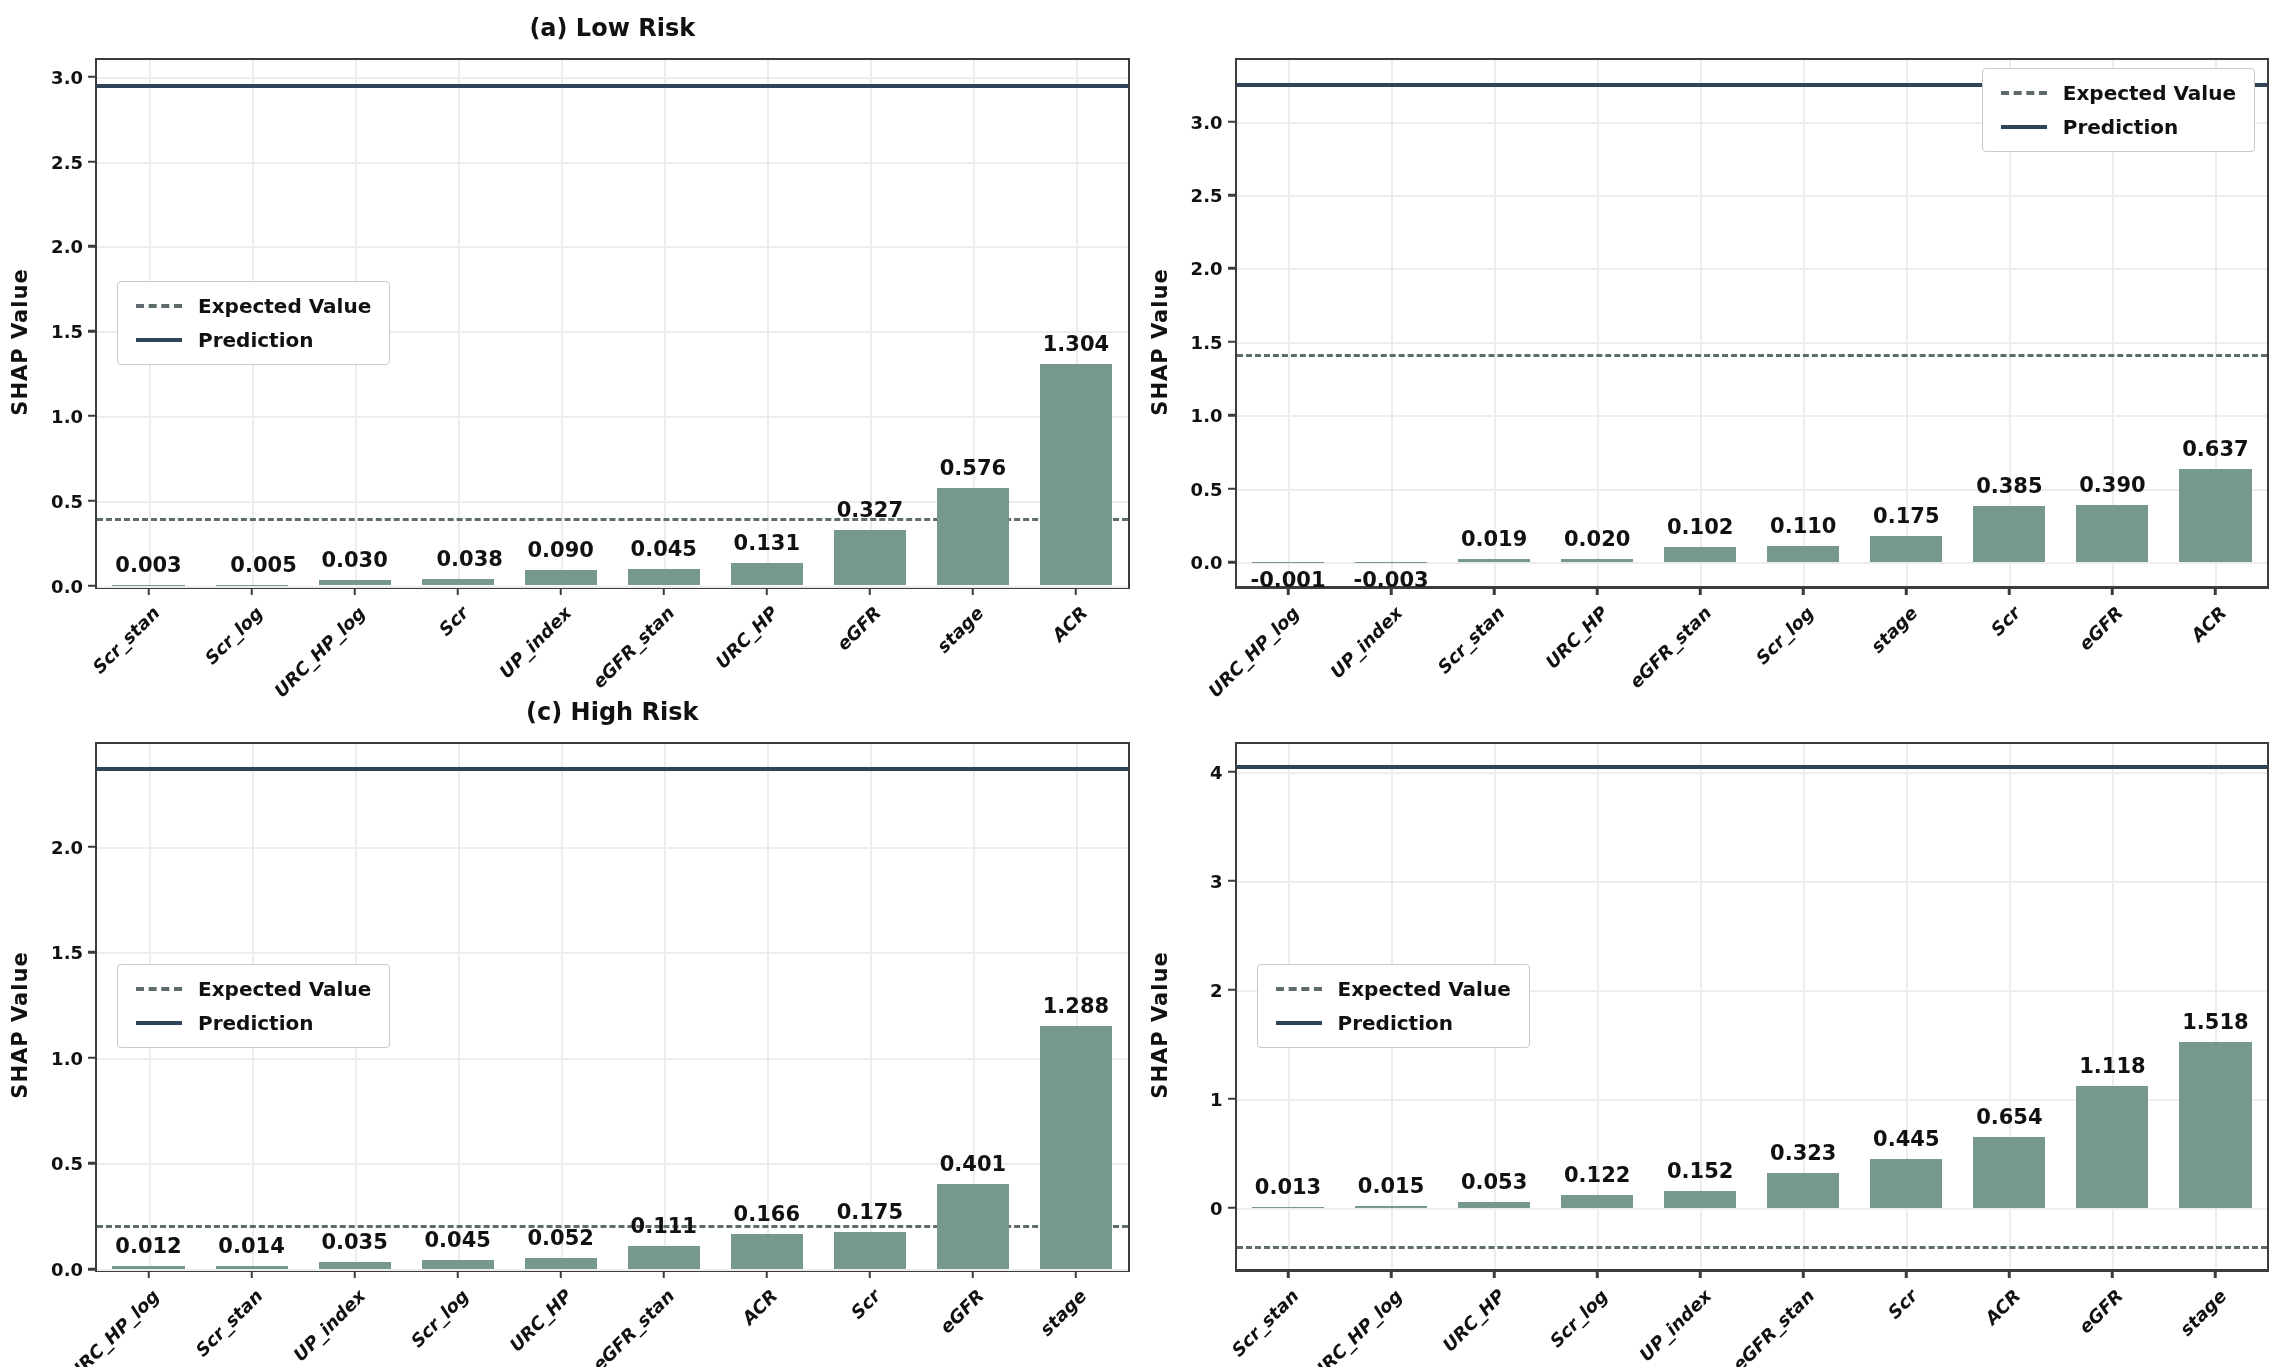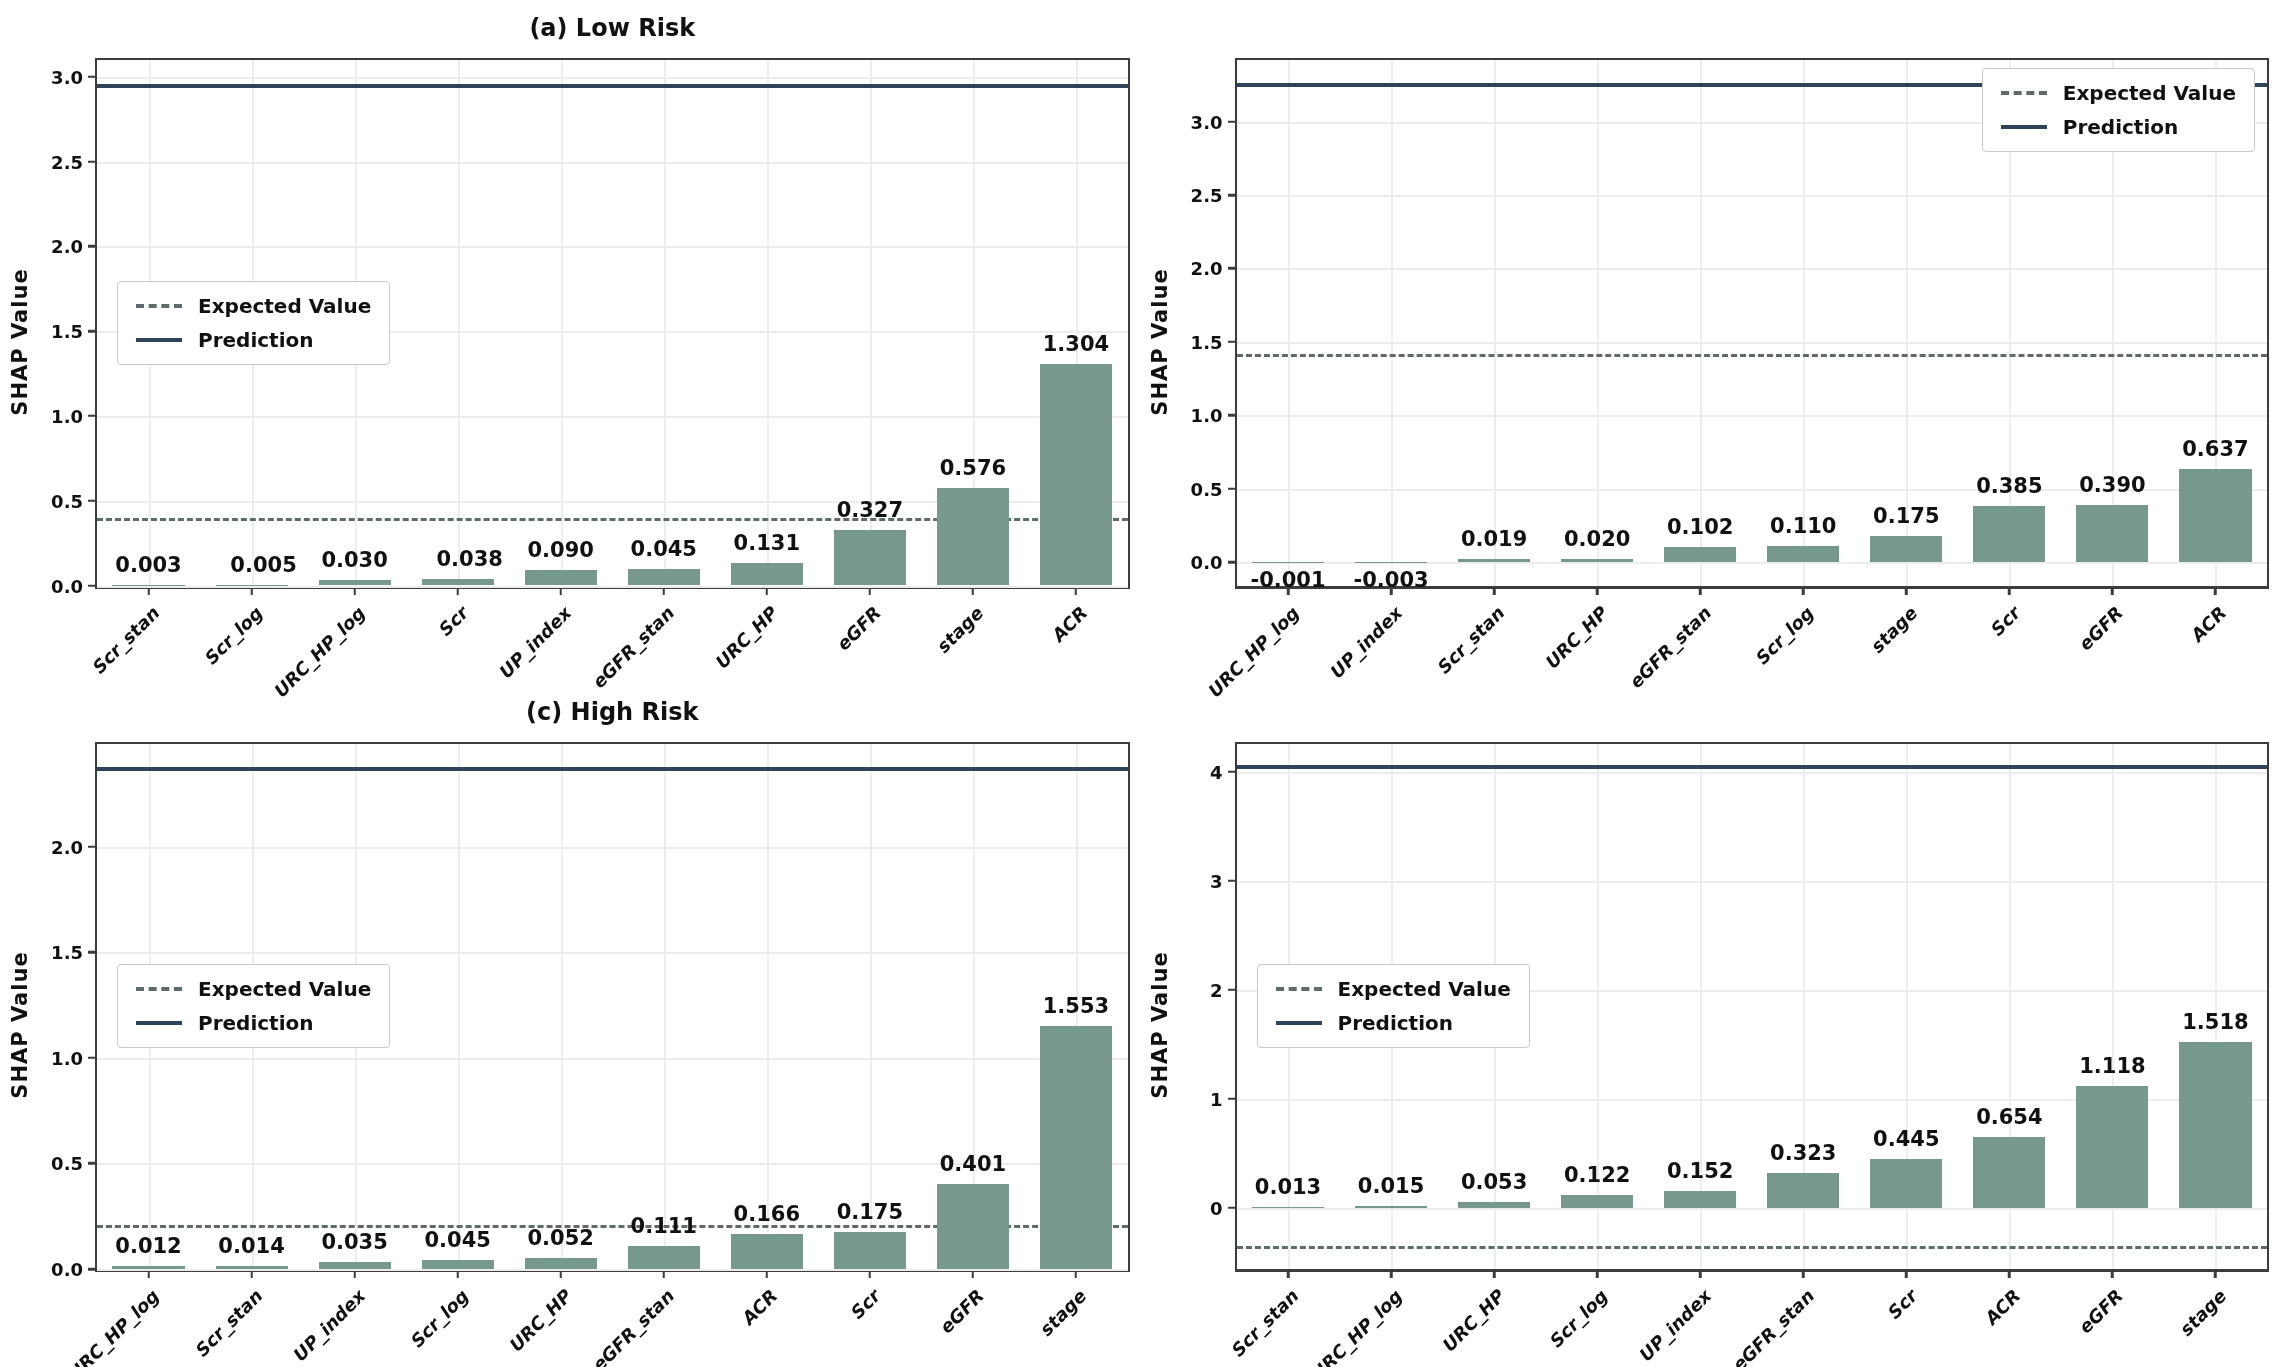--- a/index.html
+++ b/index.html
@@ -299,21 +299,21 @@
         <div class="vallab" style="left: 45%; top: calc(97.9116% - 8px); transform: translate(-50%, -100%);">0.052</div>
         <div class="bar" style="left: 51.5%; width: 7%; top: 95.5422%; height: 4.45783%;"></div>
         <div class="vallab" style="left: 55%; top: calc(95.5422% - 8px); transform: translate(-50%, -100%);">0.111</div>
         <div class="bar" style="left: 61.5%; width: 7%; top: 93.3333%; height: 6.66667%;"></div>
         <div class="vallab" style="left: 65%; top: calc(93.3333% - 8px); transform: translate(-50%, -100%);">0.166</div>
         <div class="bar" style="left: 71.5%; width: 7%; top: 92.9719%; height: 7.02811%;"></div>
         <div class="vallab" style="left: 75%; top: calc(92.9719% - 8px); transform: translate(-50%, -100%);">0.175</div>
         <div class="bar" style="left: 81.5%; width: 7%; top: 83.8956%; height: 16.1044%;"></div>
         <div class="vallab" style="left: 85%; top: calc(83.8956% - 8px); transform: translate(-50%, -100%);">0.401</div>
         <div class="bar" style="left: 91.5%; width: 7%; top: 53.7751%; height: 46.2249%;"></div>
-        <div class="vallab" style="left: 95%; top: calc(53.7751% - 8px); transform: translate(-50%, -100%);">1.553</div>
+        <div class="vallab" style="left: 95%; top: calc(53.7751% - 8px); transform: translate(-50%, -100%);">1.288</div>
       </div>
   </div>
 
   <div class="panel">
     <div class="ylab">SHAP Value</div>
     <div class="plot">
       <div class="legend mid-left">
         <div class="legrow">
           <span class="legsample dashed"></span>
           <span class="legtext">Expected Value</span>

